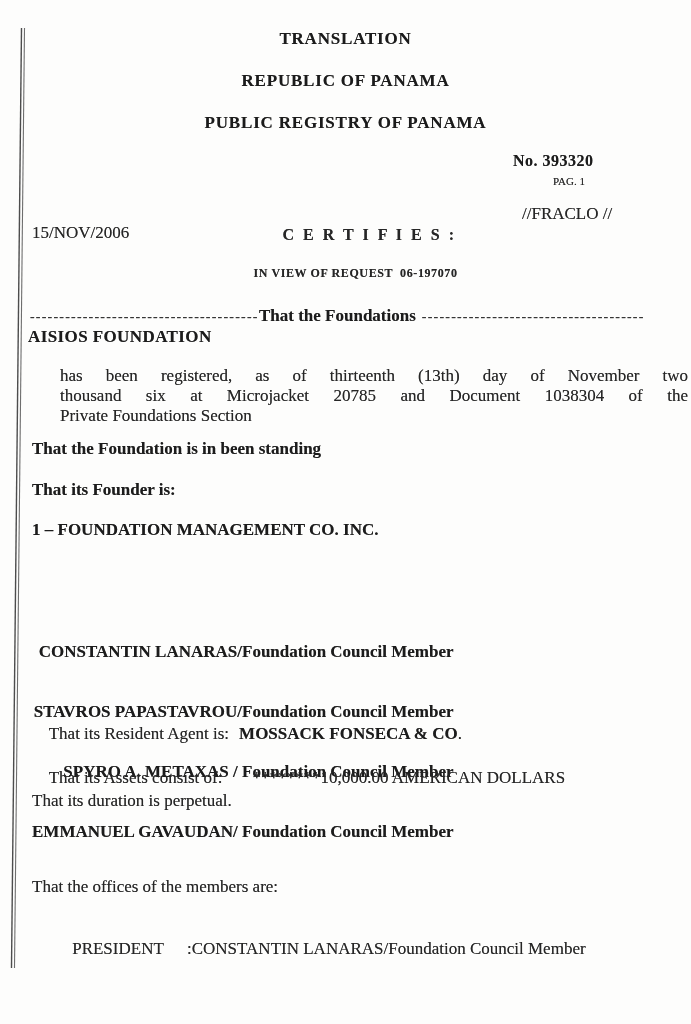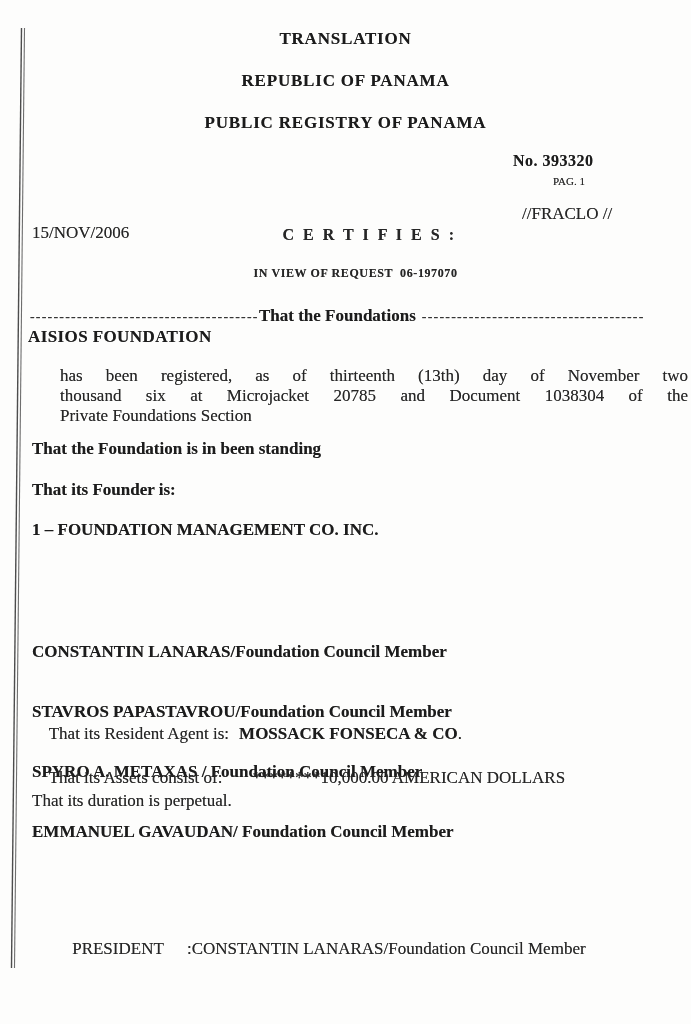--- a/index.html
+++ b/index.html
@@ -41,21 +41,21 @@
     flex: none; font-weight: bold; font-size: 17px;
     white-space: pre; padding: 0 6px 0 1px; color: #1c1c1c;
   }
 
   .reg-line {
     position: absolute; left: 32px; width: 628px;
     font-size: 17px; white-space: normal; margin-left: 28px;
   }
   .just { text-align: justify; text-align-last: justify; }
 
-  .council { line-height: 20px; }
+  .council { line-height: 20px; text-align: right; }
 
   .spacer-sm { display: inline-block; width: 10px; }
   .spacer-md { display: inline-block; width: 30px; }
   .office-title { display: inline-block; width: 138px; text-align: center; }
 </style>
 </head>
 <body>
 
 <div class="page">
 
@@ -101,18 +101,19 @@
 
   <div class="line" style="left:32px; top:704px">
     <span>That its Resident Agent is:</span><span class="spacer-sm"></span><span class="bold">MOSSACK FONSECA &amp; CO</span><span>.</span>
   </div>
 
   <div class="line" style="left:32px; top:748px">
     <span>That its Assets consist of:</span><span class="spacer-md"></span><span>********10,000.00 AMERICAN DOLLARS</span>
   </div>
 
   <div class="line" style="left:32px; top:791px">That its duration is perpetual.</div>
+  <div class="line" style="left:32px; top:877px">That the offices of the members are:</div>
 
   <div class="line" style="left:32px; top:919px">
     <span class="office-title">PRESIDENT</span><span>:CONSTANTIN LANARAS/Foundation Council Member</span>
   </div>
 
 </div>
 
 </body></html>

